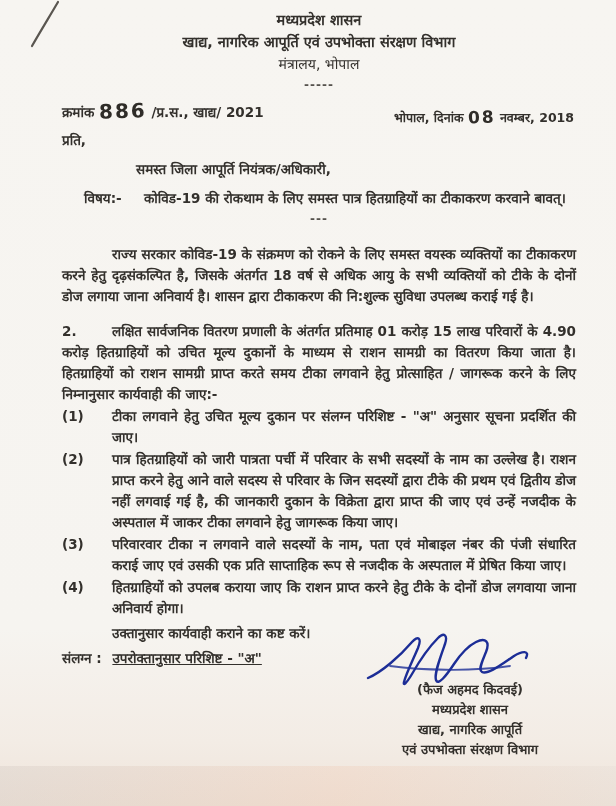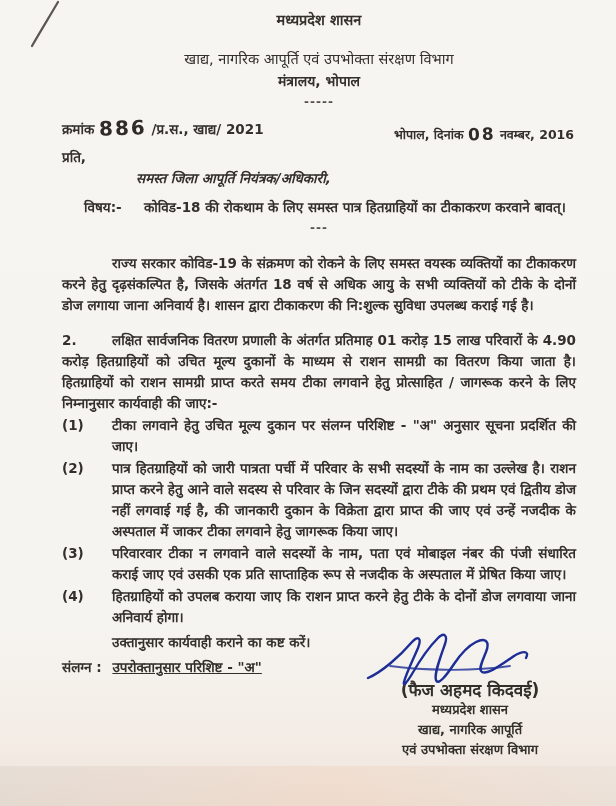--- a/index.html
+++ b/index.html
@@ -18,37 +18,37 @@
     font-size:13.5px;
     line-height:21px;
     font-weight:600;
   }
   
   .corner-mark{position:absolute;top:0;left:18px;}
 
   
   .letterhead{text-align:center;}
   .lh1{font-size:14.5px;font-weight:700;margin-top:2px;}
-  .lh2{font-size:14.5px;font-weight:400;margin-top:18px;}
-  .lh3{font-size:14px;font-weight:700;margin-top:1px;}
+  .lh2{font-size:14.5px;font-weight:700;margin-top:1px;}
+  .lh3{font-size:14px;font-weight:400;margin-top:1px;}
   .lh-divider{font-size:12px;letter-spacing:1px;margin-top:0;color:#55524d;}
 
   
   .ref-row{display:flex;justify-content:space-between;align-items:flex-start;margin-top:4px;}
   .ref-left{white-space:nowrap;}
   .ref-right{white-space:nowrap;margin-top:6px;padding-right:2px;font-size:12.5px;}
   .handnum{
     display:inline-block;
     font-size:20px;font-weight:700;letter-spacing:2px;
     transform:rotate(-2deg) translateY(1px);
     color:#2f2c28;
   }
 
   .recipient{margin-top:2px;}
-  .recipient-address{margin-left:74px;margin-top:0;font-style:italic;}
+  .recipient-address{margin-left:74px;margin-top:8px;}
 
   .subject-row{display:flex;margin-top:8px;margin-left:22px;}
   .subject-label{width:52px;flex:0 0 52px;}
   .subject-text{flex:1;padding-left:8px;}
   .subject-divider{text-align:center;font-size:12px;letter-spacing:1px;color:#55524d;margin-top:0;}
 
   .para{text-align:justify;margin-top:14px;}
   .para1{text-indent:50px;}
   .para2 .pnum{display:inline-block;min-width:50px;}
 
@@ -61,21 +61,21 @@
 
   .enclosure{margin-top:4px;}
   .enclosure .enc-text{font-weight:700;text-decoration:underline;margin-left:6px;}
 
   
   .sig-block{
     position:absolute;top:626px;right:26px;width:240px;
     text-align:center;font-size:13px;line-height:20px;
   }
   .sig-scribble{position:relative;height:62px;margin-bottom:-8px;}
-  .sig-name{font-size:17px;}
+  .sig-name{font-size:13px;}
   .sig-line{margin-top:0;}
 
   .scan-tint{
     position:absolute;left:0;bottom:0;width:100%;height:40px;
     background:linear-gradient(90deg,rgba(180,170,165,0.18),rgba(235,160,120,0.14) 55%,rgba(200,190,185,0.10));
     pointer-events:none;
   }
 </style>
 </head>
 <body>
@@ -95,34 +95,34 @@
 
   <div class="ref-row">
     <div class="ref-left">
       <span>क्रमांक</span>
       <span class="handnum">886</span>
       <span>/प्र.स., खाद्य/ 2021</span>
     </div>
     <div class="ref-right">
       <span>भोपाल, दिनांक</span>
       <span class="handnum" style="font-size:17px;">08</span>
-      <span>नवम्बर, 2016</span>
+      <span>नवम्बर, 2018</span>
     </div>
   </div>
 
   <div class="recipient">
     <div>प्रति,</div>
     <div class="recipient-address">
       <div>समस्त जिला आपूर्ति नियंत्रक/अधिकारी,</div>
     </div>
   </div>
 
   <div class="subject-row">
     <div class="subject-label">विषय:-</div>
-    <div class="subject-text">कोविड-18 की रोकथाम के लिए समस्त पात्र हितग्राहियों का टीकाकरण करवाने बावत्।</div>
+    <div class="subject-text">कोविड-19 की रोकथाम के लिए समस्त पात्र हितग्राहियों का टीकाकरण करवाने बावत्।</div>
   </div>
   <div class="subject-divider">---</div>
 
   <div class="para para1">राज्य सरकार कोविड-19 के संक्रमण को रोकने के लिए समस्त वयस्क व्यक्तियों का टीकाकरण करने हेतु दृढ़संकल्पित है, जिसके अंतर्गत 18 वर्ष से अधिक आयु के सभी व्यक्तियों को टीके के दोनों डोज लगाया जाना अनिवार्य है। शासन द्वारा टीकाकरण की नि:शुल्क सुविधा उपलब्ध कराई गई है।</div>
 
   <div class="para para2">
     <span class="pnum">2.</span><span>लक्षित सार्वजनिक वितरण प्रणाली के अंतर्गत प्रतिमाह 01 करोड़ 15 लाख परिवारों के 4.90 करोड़ हितग्राहियों को उचित मूल्य दुकानों के माध्यम से राशन सामग्री का वितरण किया जाता है। हितग्राहियों  को राशन सामग्री प्राप्त करते समय टीका लगवाने हेतु प्रोत्साहित / जागरूक करने के लिए निम्नानुसार कार्यवाही की जाए:-</span>
   </div>
 
   <div class="list">

